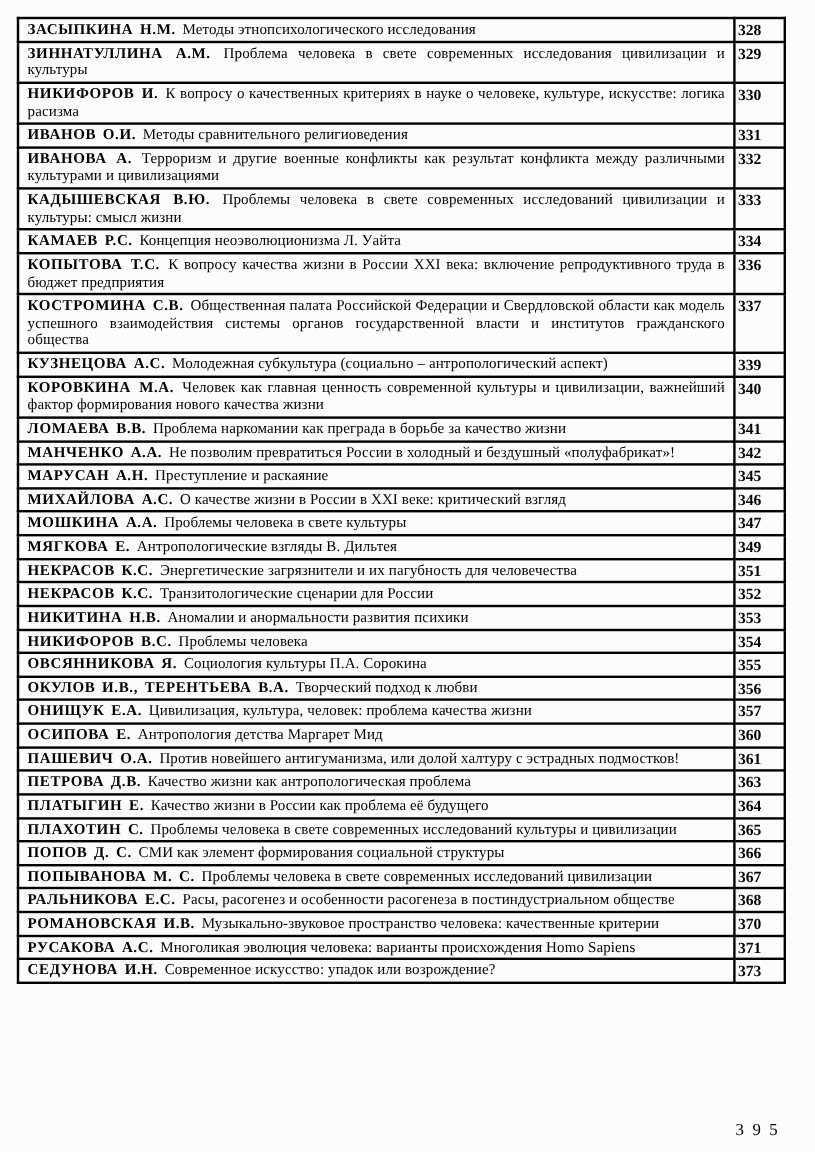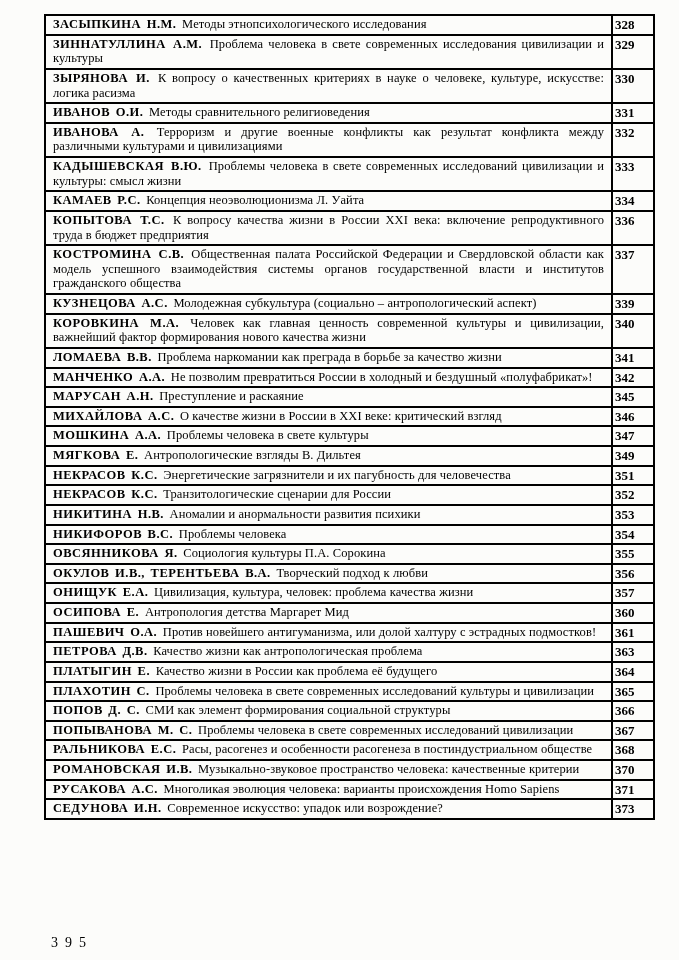--- a/index.html
+++ b/index.html
@@ -10,21 +10,21 @@
     width: 679px;
     min-height: 960px;
     background: #fcfcfa;
     color: #000;
     font-family: "Liberation Serif", "DejaVu Serif", serif;
   }
   .page {
     box-sizing: border-box;
     width: 679px;
     min-height: 960px;
-    padding: 14px 24px 6px 44px;
+    padding: 14px 24px 6px 14px;
     display: flex;
     flex-direction: column;
   }
   table.toc-table {
     border-collapse: collapse;
     width: 100%;
     table-layout: fixed;
   }
   table.toc-table td {
     border: 2px solid #000;
@@ -46,21 +46,21 @@
   }
   td.page-cell {
     width: 42px;
     min-width: 42px;
     vertical-align: top;
     font-weight: bold;
     font-size: 13px;
     padding: 1px 2px 0 2px;
   }
   .footer {
-    text-align: left;
+    text-align: right;
     font-size: 14px;
     letter-spacing: 7px;
     padding: 9px 0 3px 7px; 
     margin-top: auto;
   }
 </style>
 </head>
 <body>
 
 <div class="page">
@@ -82,21 +82,21 @@
   <tr>
     <td class="entry-cell">
       <span class="author">ЗИННАТУЛЛИНА А.М. </span>
       <span class="title">Проблема человека в свете современных исследования цивилизации и культуры</span>
     </td>
     <td class="page-cell">329</td>
   </tr>
 
   <tr>
     <td class="entry-cell">
-      <span class="author">ЗЫРЯНОВА И. </span>
+      <span class="author">НИКИФОРОВ И. </span>
       <span class="title">К вопросу о качественных критериях в науке о человеке, культуре, искусстве: логика расизма</span>
     </td>
     <td class="page-cell">330</td>
   </tr>
 
   <tr>
     <td class="entry-cell">
       <span class="author">ИВАНОВ О.И. </span>
       <span class="title">Методы сравнительного религиоведения</span>
     </td>

